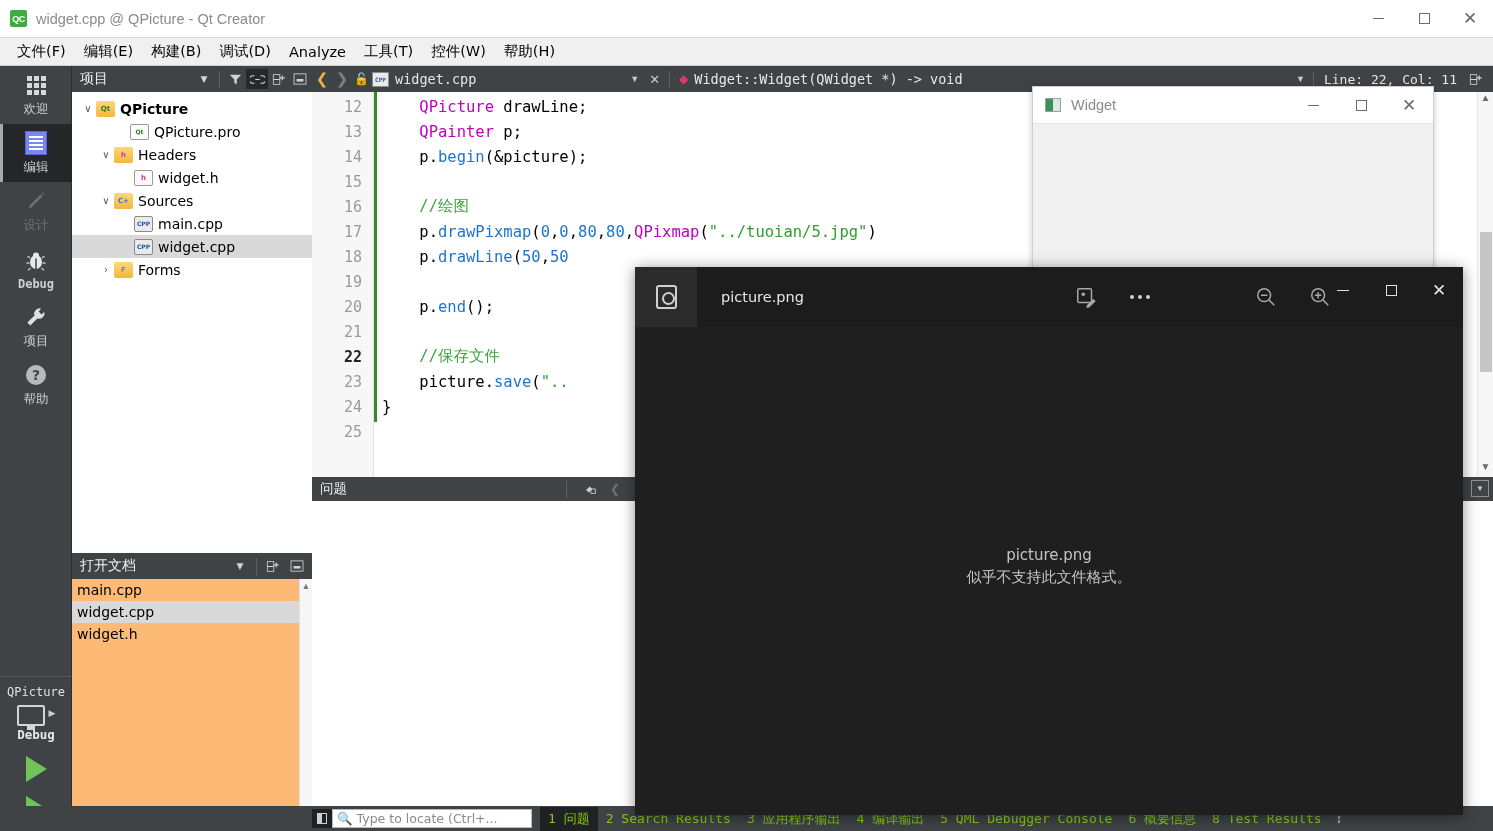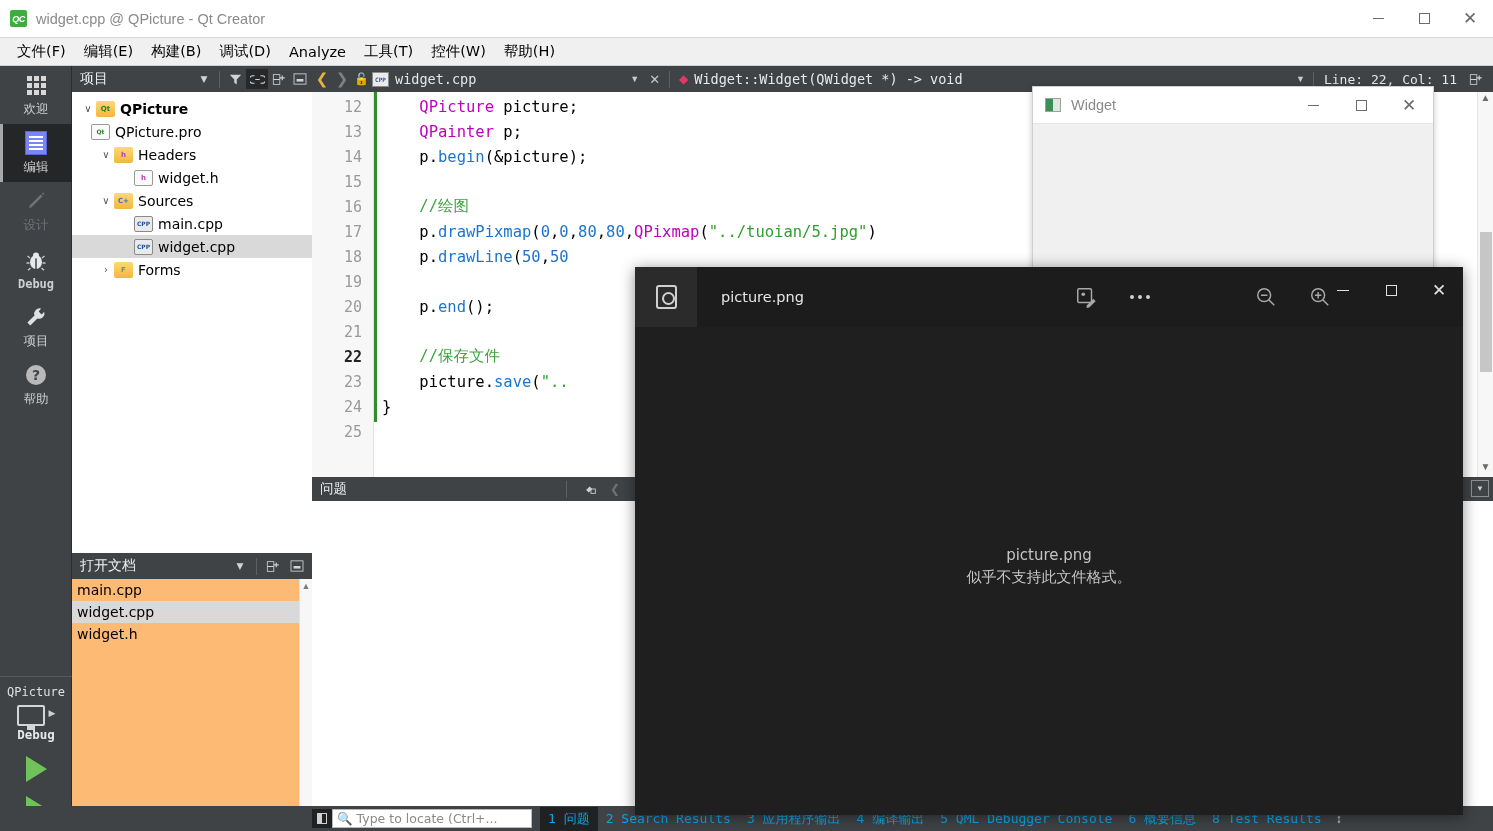--- a/index.html
+++ b/index.html
@@ -16,21 +16,21 @@
     position: absolute; left: 0; top: 0; width: 1493px; height: 38px;
     background: #ffffff;
     border-bottom: 1px solid #d8d8d8;
     display: flex; align-items: center;
   }
   .qc-logo {
     width: 17px; height: 17px; margin-left: 10px; margin-right: 9px;
     background: #3cae3f; border-radius: 2px;
     color: #ffffff; font-size: 9px; font-weight: bold;
     display: flex; align-items: center; justify-content: center;
-    font-family: "Liberation Sans", sans-serif; letter-spacing: -0.5px; font-style: italic;
+    font-family: "Liberation Sans", sans-serif; letter-spacing: -0.5px;
   }
   .win-title { font-size: 14.5px; color: #8a8a8a; text-align: right; }
   .win-ctrls { position: absolute; right: 0; top: 0; height: 37px; display: flex; }
   .win-btn {
     width: 46px; height: 37px; display: flex; align-items: center; justify-content: center;
     color: #5c5c5c;
   }
   .glyph-min { width: 11px; height: 1px; background: #6b6b6b; }
   .glyph-max { width: 11px; height: 11px; border: 1px solid #6b6b6b; }
   .glyph-close { font-size: 17px; line-height: 1; color: #6b6b6b; font-family: "DejaVu Sans", sans-serif; }
@@ -202,21 +202,21 @@
   .locate-ico { width: 20px; height: 19px; background: #1f2123; display:flex; align-items:center; justify-content:center;}
   .locate-ico i { width:10px;height:11px;border:1px solid #d0d0d0; display:block; background:linear-gradient(90deg,#d0d0d0 50%, transparent 50%);}
   .locate-input {
     width: 200px; height: 19px; background: #ffffff; border: 1px solid #b8b8b8;
     display: flex; align-items: center; padding-left: 4px; gap: 4px;
   }
   .locate-input span { font-size: 12.5px; color: #8a8a8a; font-family: "DejaVu Sans", sans-serif; }
   .mag { font-size: 11px; color: #7a7a7a; }
   .sb-items { display: flex; align-items: center; gap: 0; margin-left: 8px; }
   .sb-item {
-    font-family: "DejaVu Sans Mono", monospace; font-size: 13px; color: #0ea5e9;
+    font-family: "DejaVu Sans Mono", monospace; font-size: 13px; color: #84cc16;
     padding: 3px 8px; white-space: nowrap;
   }
   .sb-item.on { background: #1f2123; }
   .sb-updown { color:#e0e0e0; font-size: 12px; margin-left: 6px;}
 
   
   .widgetwin {
     position: absolute; left: 1032px; top: 86px; width: 402px; height: 330px;
     background: #f0f0f0; border: 1px solid #cfcfcf;
     box-shadow: 0 1px 6px rgba(0,0,0,0.22);
@@ -419,21 +419,21 @@
     </div>
 
     <div class="tree">
 
       <div class="trow" style="padding-left:8px;">
         <span class="chev">∨</span>
         <span class="ficon ic-folder">Qt</span>
         <span class="tlabel bold">QPicture</span>
       </div>
 
-      <div class="trow" style="padding-left:19px;">
+      <div class="trow" style="padding-left:58px;">
         <span class="ficon ic-pro">Qt</span>
         <span class="tlabel">QPicture.pro</span>
       </div>
 
       <div class="trow" style="padding-left:26px;">
         <span class="chev">∨</span>
         <span class="ficon ic-folder-h">h</span>
         <span class="tlabel">Headers</span>
       </div>
 
@@ -533,21 +533,21 @@
       </span>
     </span>
   </div>
 
   <div class="editor">
     <div class="gutter"></div>
     <div class="greenbar"></div>
     <div id="code-lines" style="position:relative;padding-top:2px;">
         <div class="cline">
           <span class="lnum">12</span>
-          <span class="ctext"><span class="k-punc">    </span><span class="k-type">QPicture</span><span class="k-punc"> picture;</span></span>
+          <span class="ctext"><span class="k-punc">    </span><span class="k-type">QPicture</span><span class="k-punc"> drawLine;</span></span>
         </div>
         <div class="cline">
           <span class="lnum">13</span>
           <span class="ctext"><span class="k-punc">    </span><span class="k-type">QPainter</span><span class="k-punc"> p;</span></span>
         </div>
         <div class="cline">
           <span class="lnum">14</span>
           <span class="ctext"><span class="k-punc">    p.</span><span class="k-fn">begin</span><span class="k-punc">(&amp;picture);</span></span>
         </div>
         <div class="cline">

